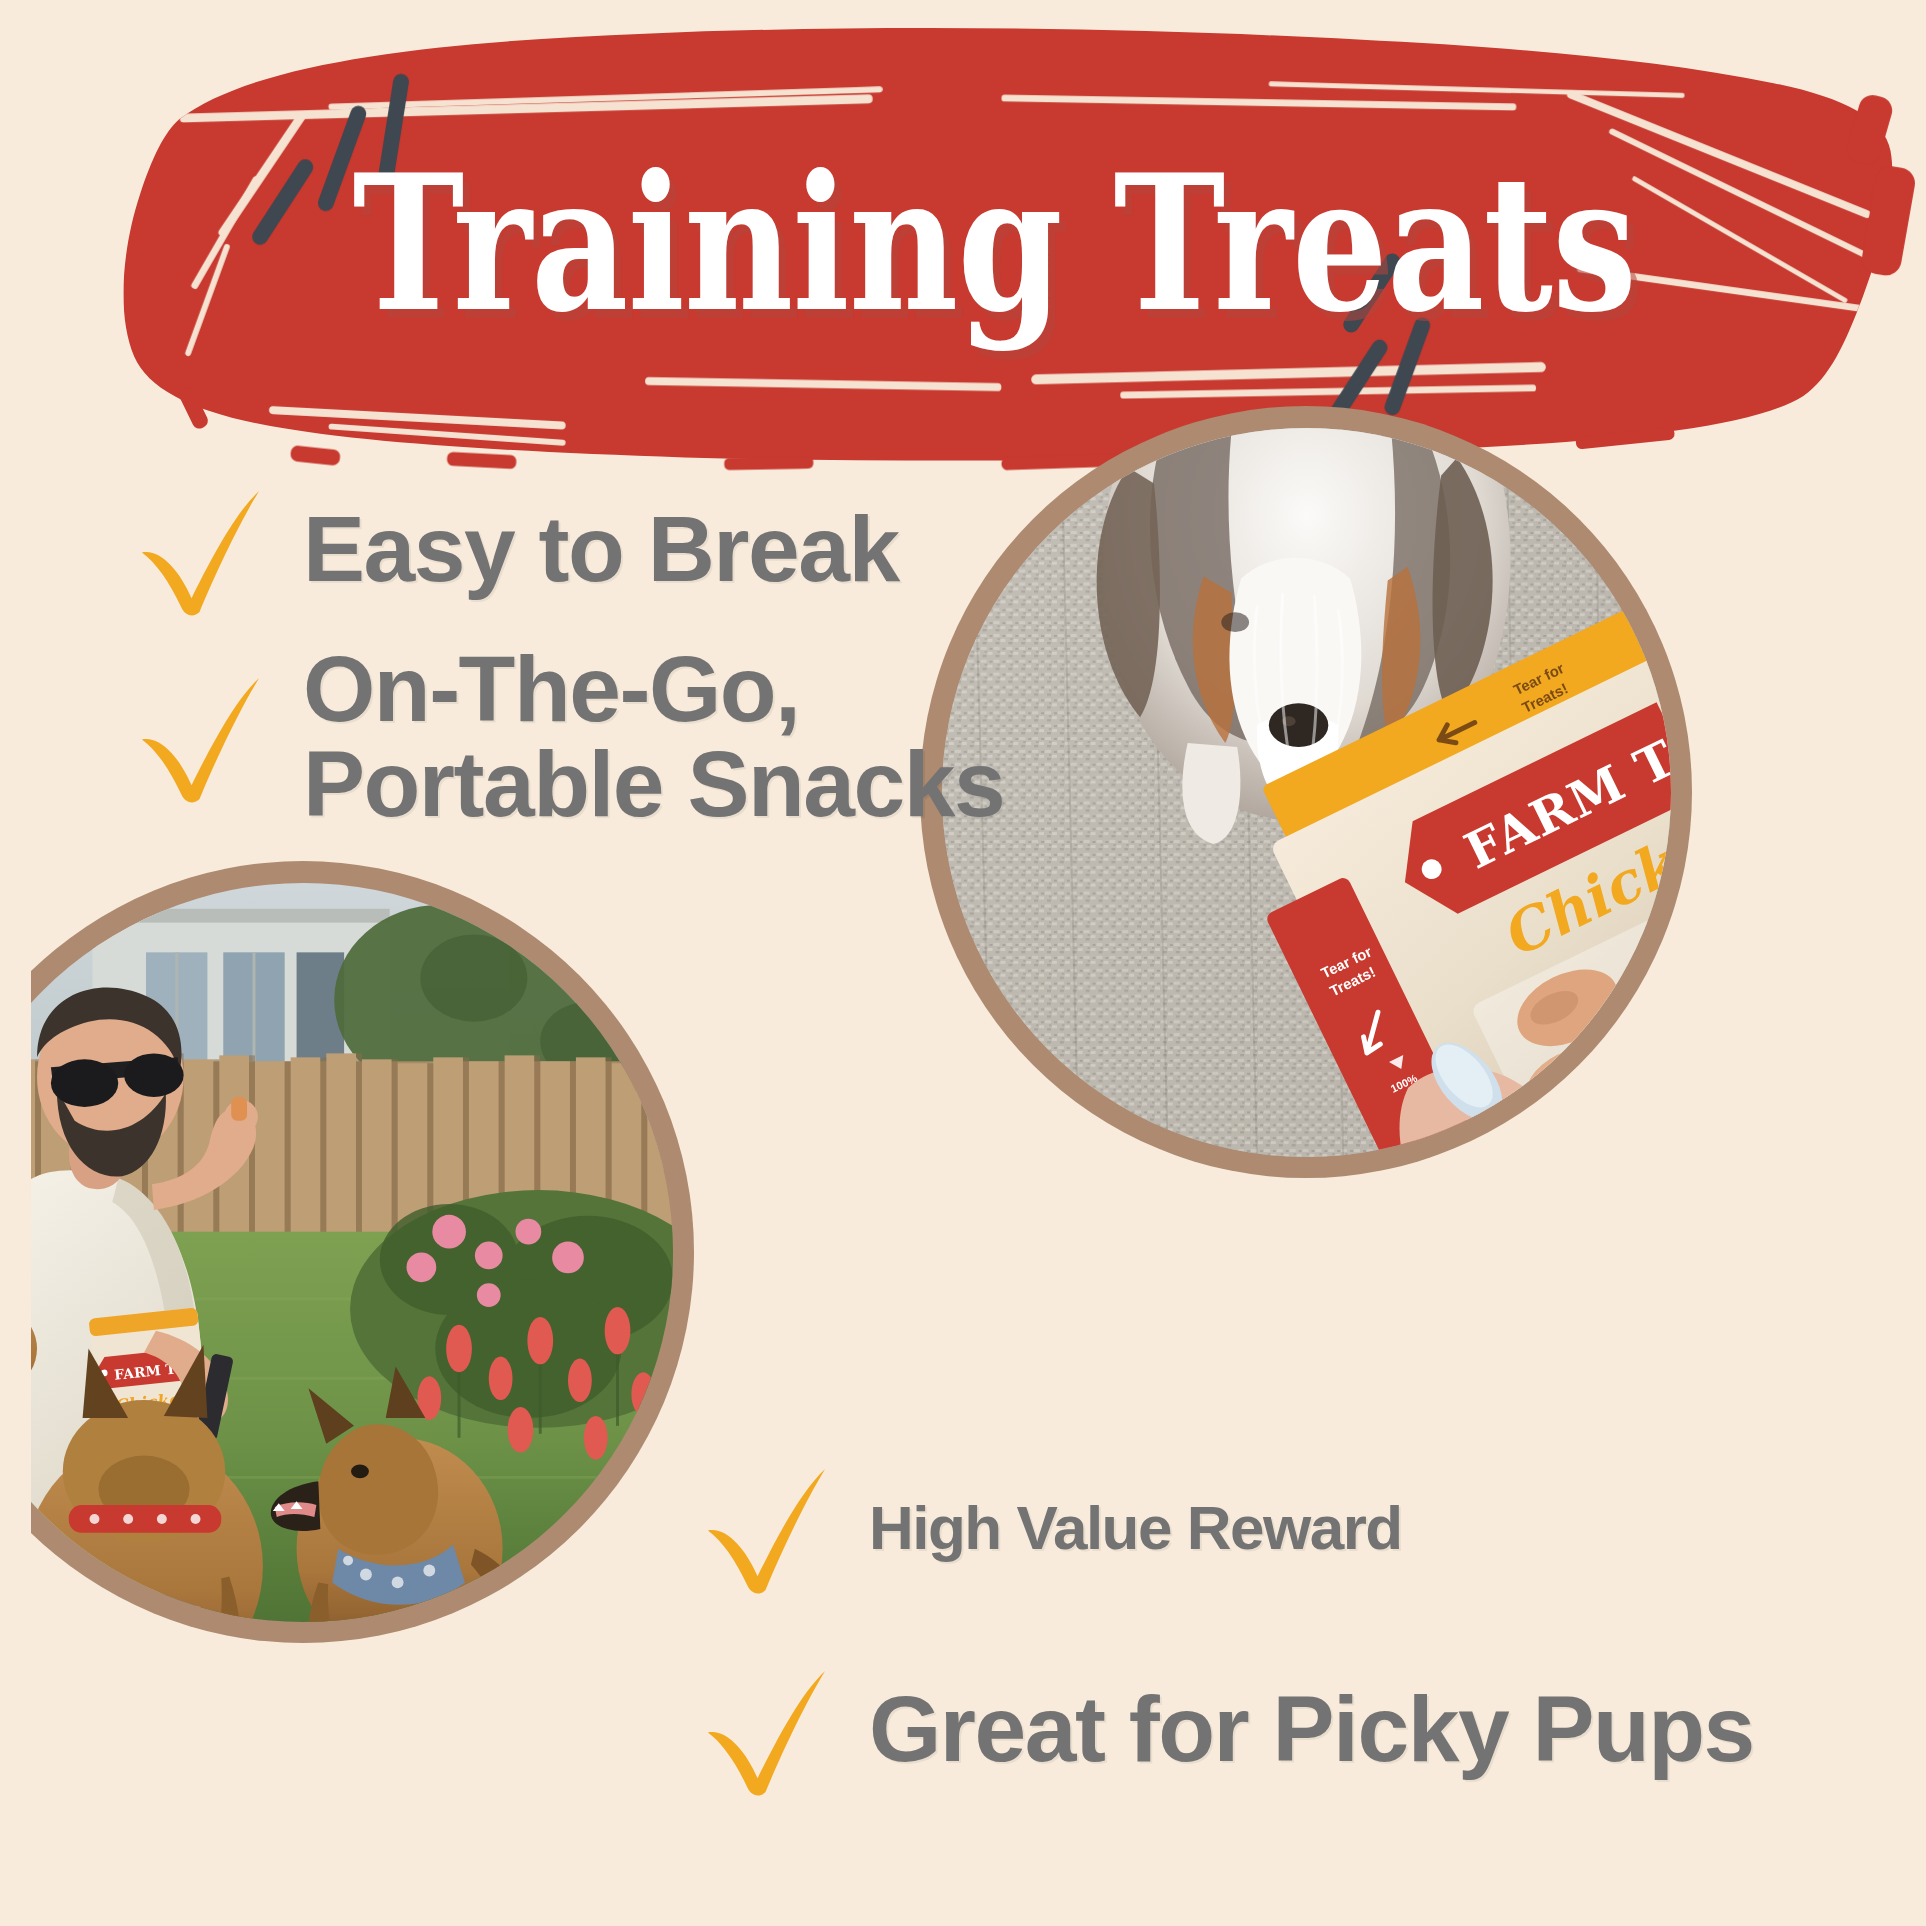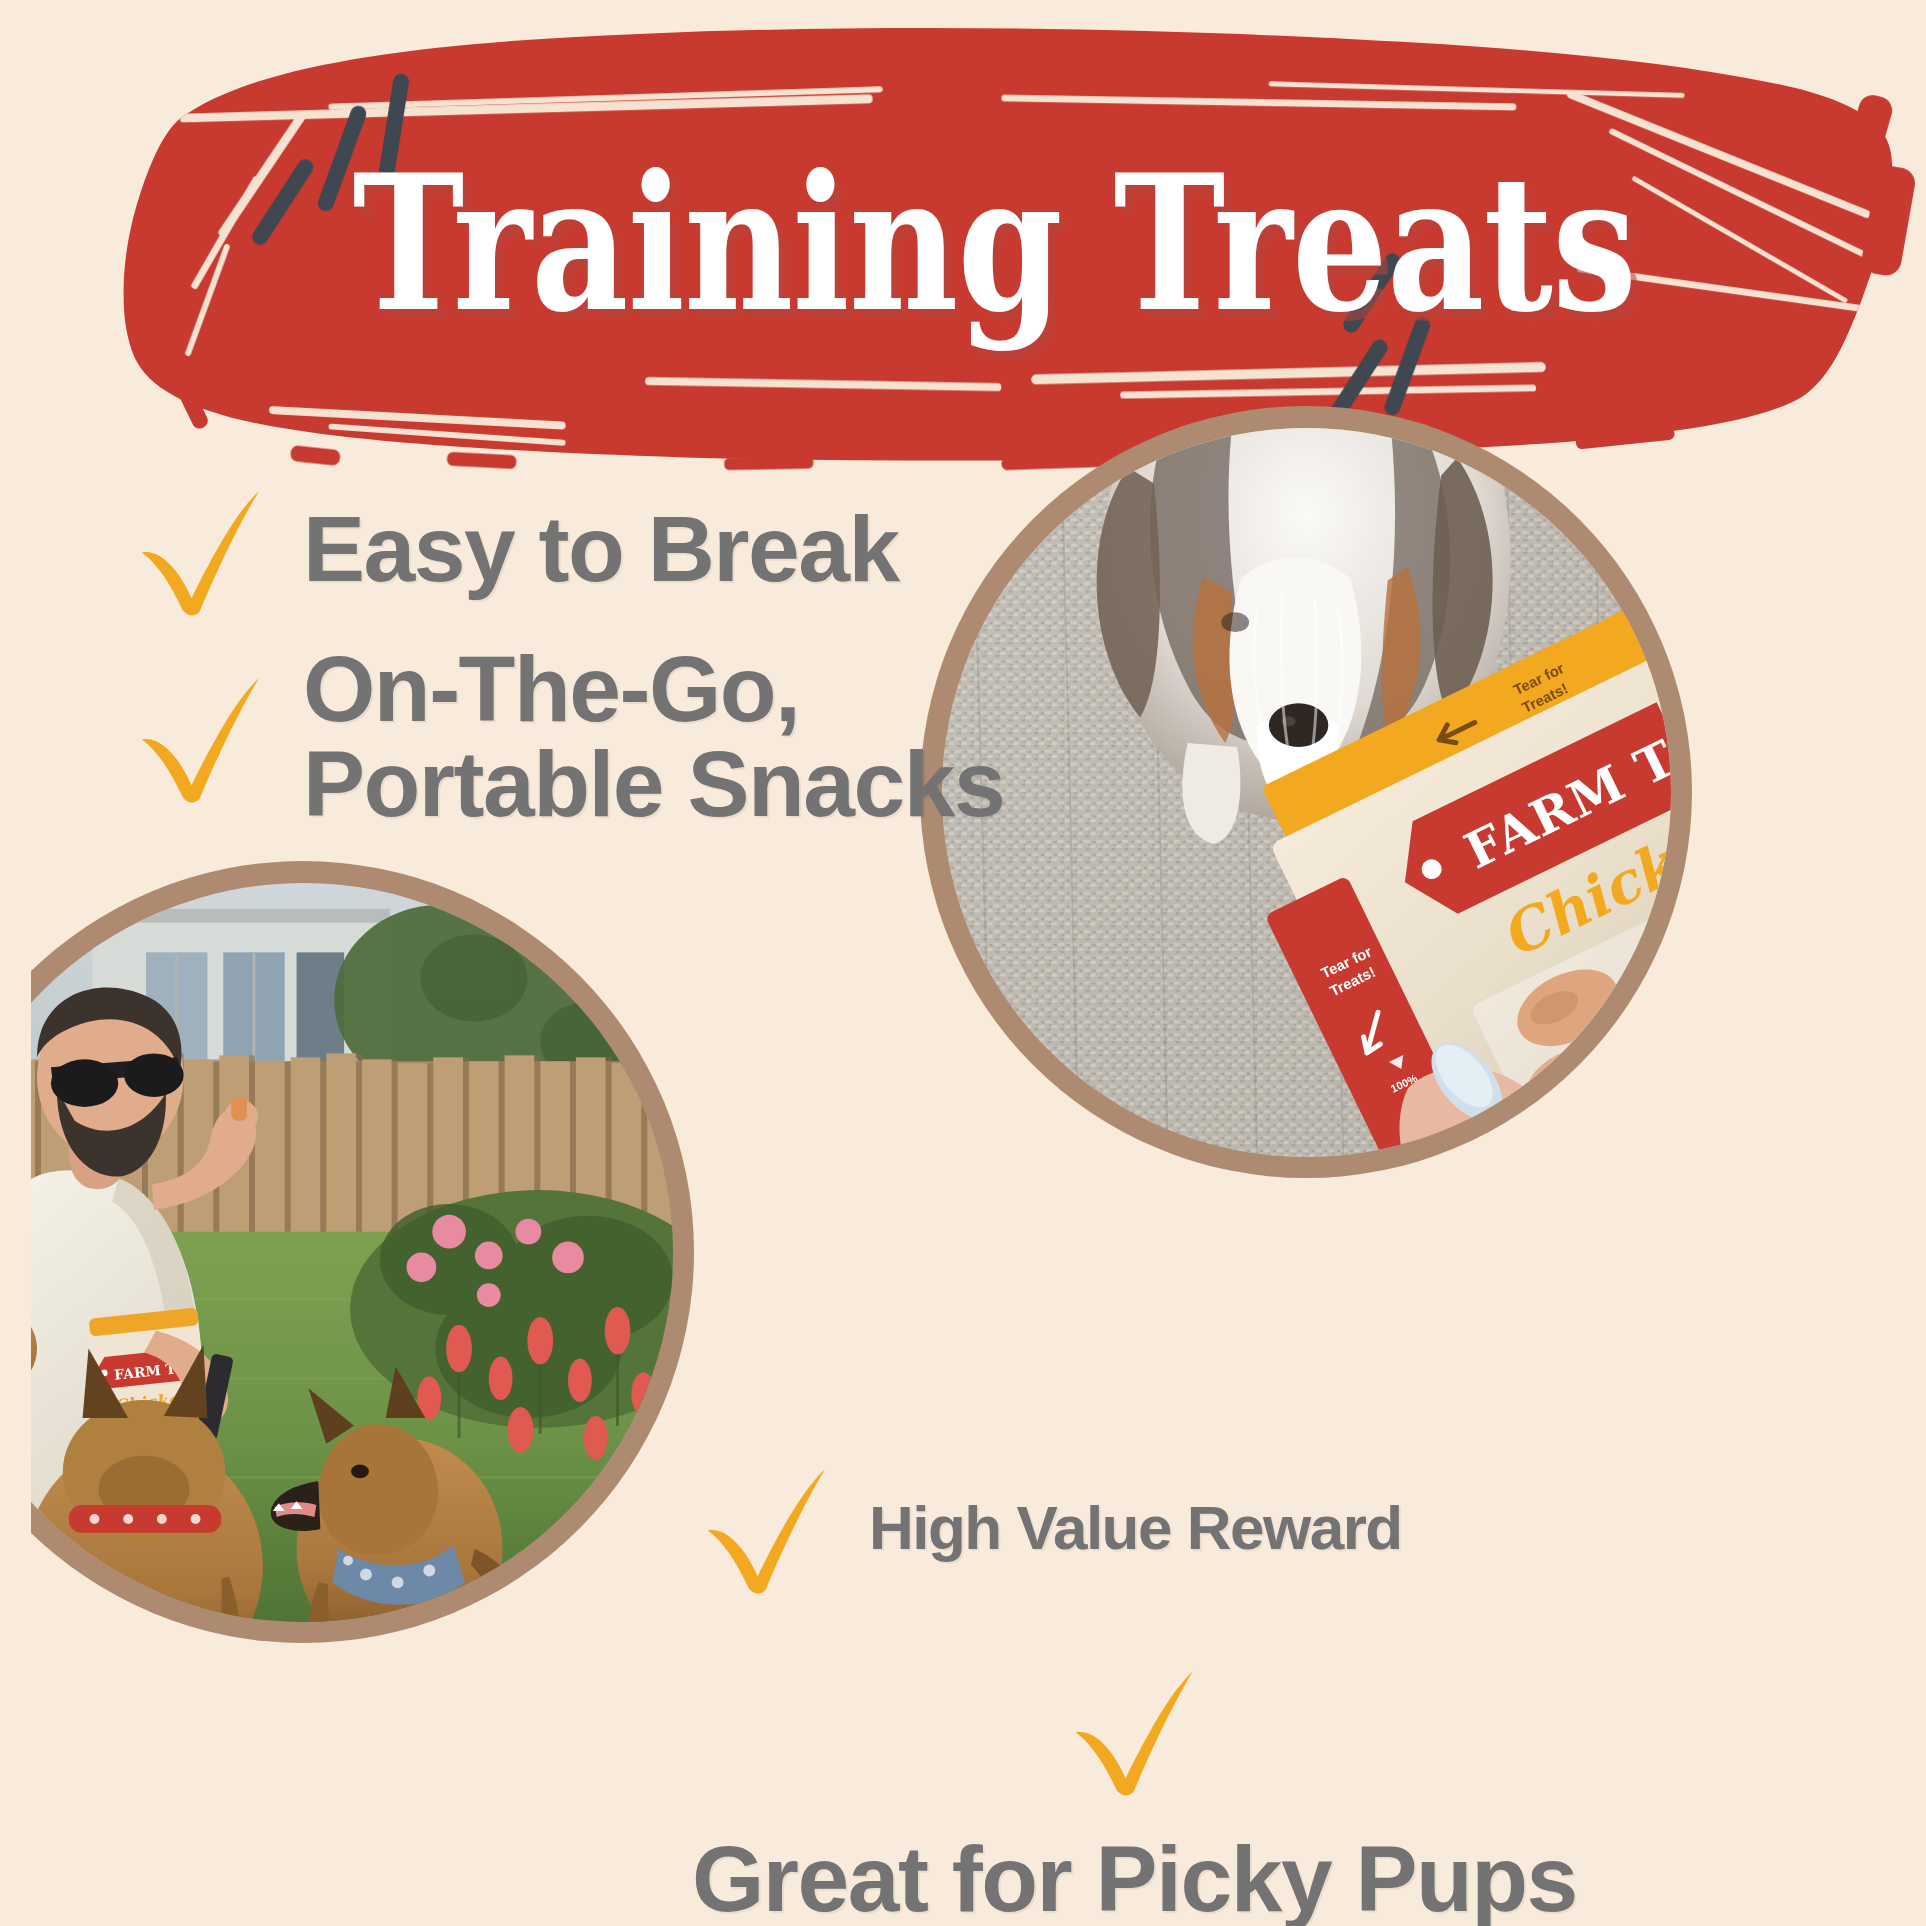--- a/index.html
+++ b/index.html
@@ -64,21 +64,21 @@
 
   #bullet-easy       { left:95px;  top:475px;  }
   #bullet-easy .bullet-text { font-size:93px; }
 
   #bullet-portable   { left:95px;  top:642px;  }
   #bullet-portable .bullet-text { font-size:93px; }
 
   #bullet-highvalue  { left:661px; top:1453px; }
   #bullet-highvalue .bullet-text { font-size:62px; }
 
-  #bullet-picky      { left:661px; top:1655px;flex-direction:column; }
+  #bullet-picky      { left:661px; top:1655px; }
   #bullet-picky .bullet-text { font-size:93px; }
 
   
   .photo-circle {
     position:absolute;
     border-radius:50%;
     overflow:hidden;
     background:#AD8A70;
   }
   .photo-inner {

